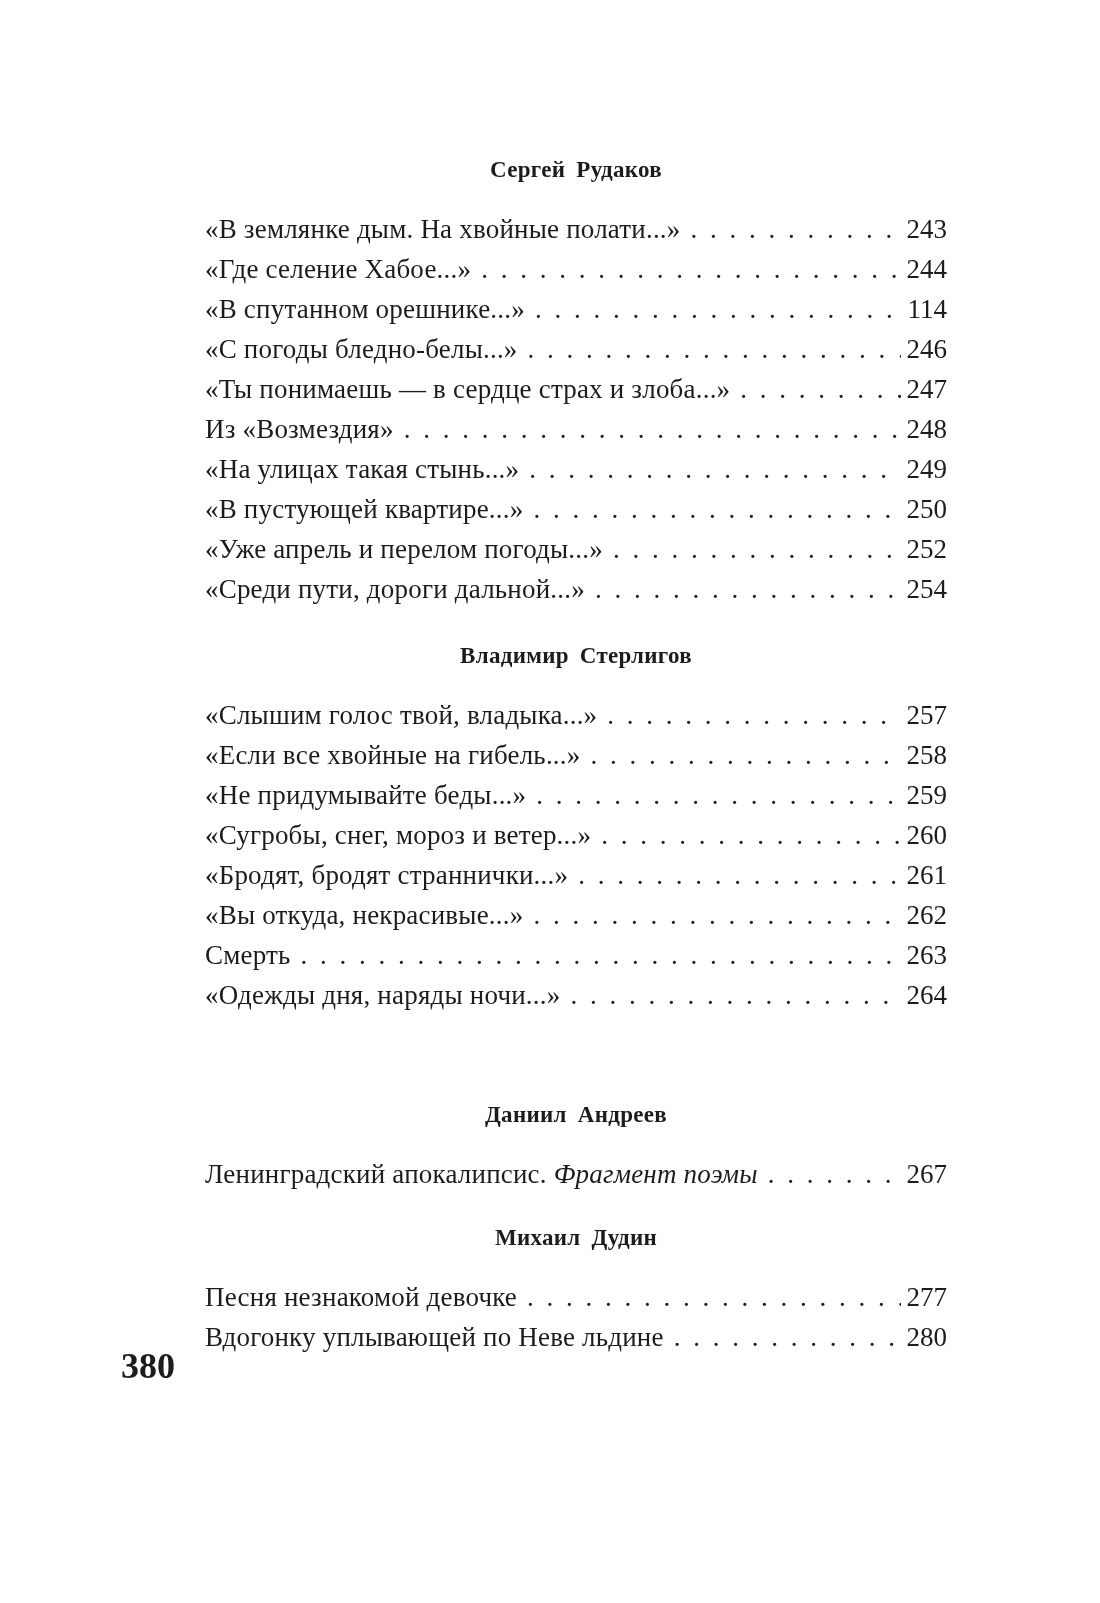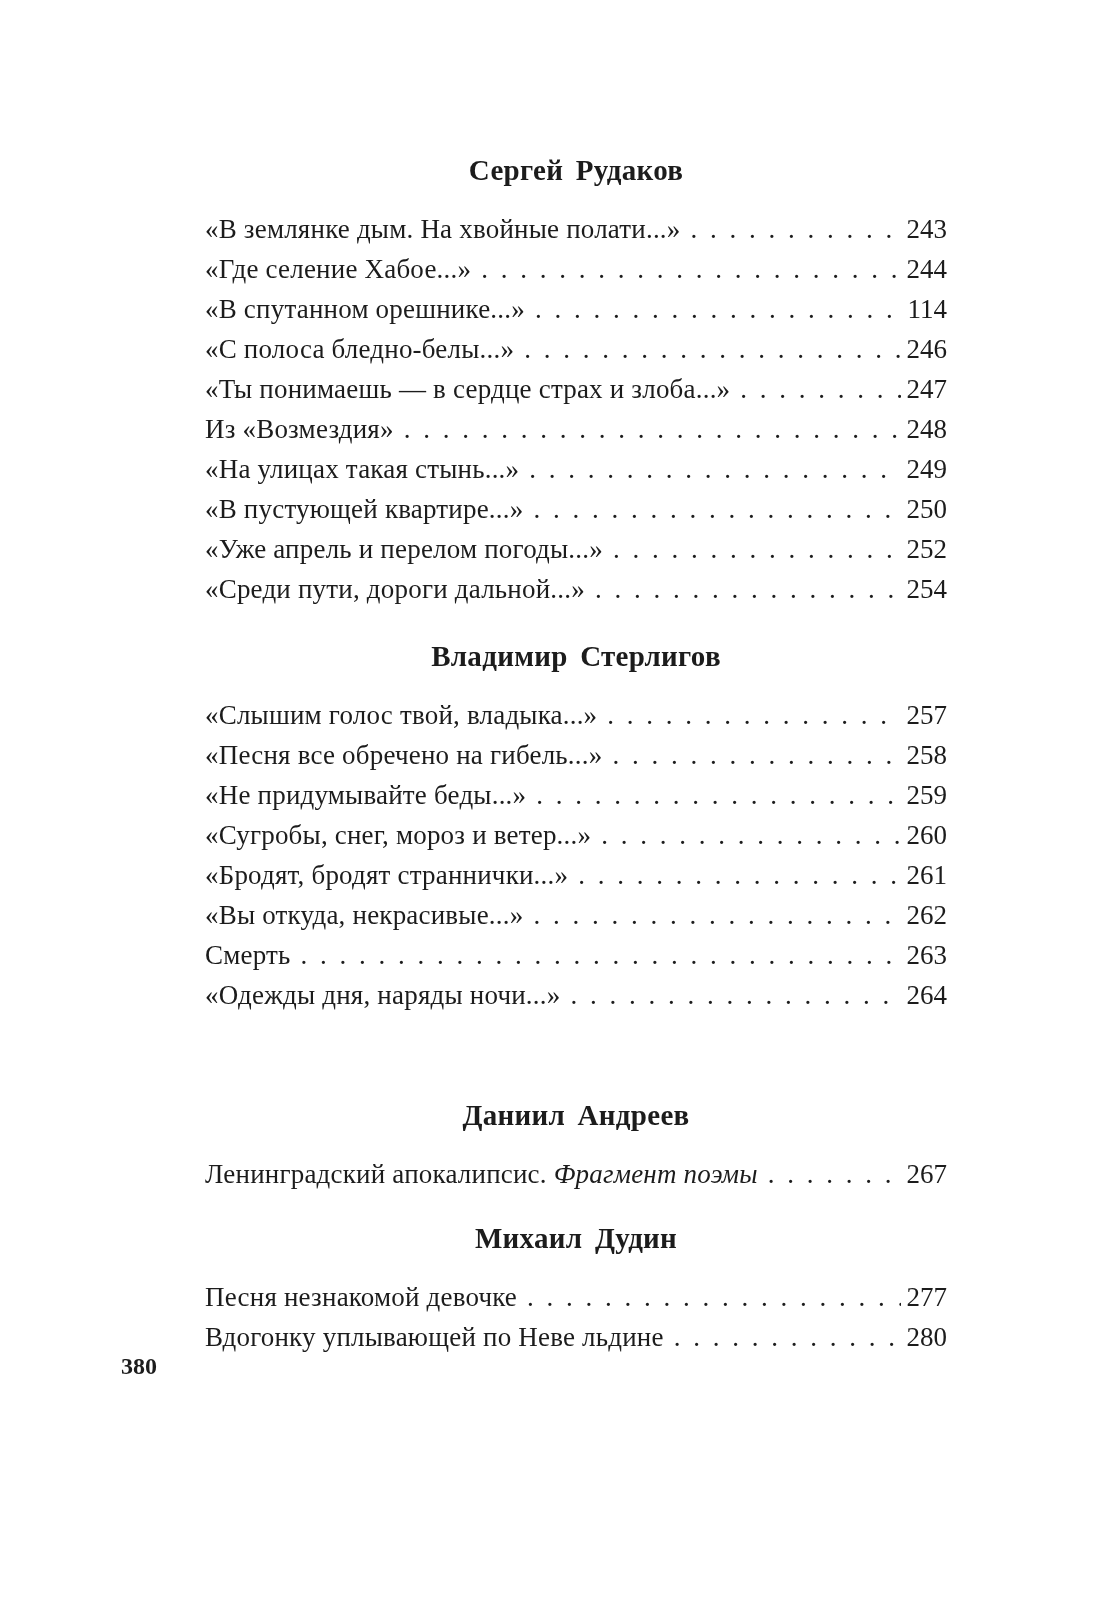--- a/index.html
+++ b/index.html
@@ -14,21 +14,21 @@
   }
   .toc {
     position: absolute;
     left: 205px;
     top: 150px;
     width: 742px;
   }
   .section-header {
     text-align: center;
     font-weight: bold;
-    font-size: 29px;
+    font-size: 23px;
     line-height: 40px;
     word-spacing: 5px;
     letter-spacing: 0.3px;
   }
   .section + .section .section-header { margin-top: 27px; }
   .section:nth-of-type(3) .section-header { margin-top: 80px; }
   .section:nth-of-type(4) .section-header { margin-top: 24px; }
   .entries { margin-top: 19px; }
   .toc-row {
     display: flex;
@@ -51,21 +51,21 @@
   }
   .toc-page {
     flex: 0 0 auto;
     text-align: right;
     min-width: 46px;
   }
   .folio {
     position: absolute;
     left: 121px;
     top: 1346px;
-    font-size: 24px;
+    font-size: 36px;
     line-height: 40px;
     font-weight: bold;
   }
 </style>
 </head>
 <body>
 
 <main class="toc">
 
   <section class="section">
@@ -80,21 +80,21 @@
         <span class="toc-title">«Где селение Хабое...»</span>
         <span class="leader"></span>
         <span class="toc-page">244</span>
       </div>
       <div class="toc-row">
         <span class="toc-title">«В спутанном орешнике...»</span>
         <span class="leader"></span>
         <span class="toc-page">114</span>
       </div>
       <div class="toc-row">
-        <span class="toc-title">«С полоса бледно-белы...»</span>
+        <span class="toc-title">«С погоды бледно-белы...»</span>
         <span class="leader"></span>
         <span class="toc-page">246</span>
       </div>
       <div class="toc-row">
         <span class="toc-title">«Ты понимаешь — в сердце страх и злоба...»</span>
         <span class="leader"></span>
         <span class="toc-page">247</span>
       </div>
       <div class="toc-row">
         <span class="toc-title">Из «Возмездия»</span>
@@ -126,21 +126,21 @@
 
   <section class="section">
     <h2 class="section-header">Владимир Стерлигов</h2>
     <div class="entries">
       <div class="toc-row">
         <span class="toc-title">«Слышим голос твой, владыка...»</span>
         <span class="leader"></span>
         <span class="toc-page">257</span>
       </div>
       <div class="toc-row">
-        <span class="toc-title">«Песня все обречено на гибель...»</span>
+        <span class="toc-title">«Если все хвойные на гибель...»</span>
         <span class="leader"></span>
         <span class="toc-page">258</span>
       </div>
       <div class="toc-row">
         <span class="toc-title">«Не придумывайте беды...»</span>
         <span class="leader"></span>
         <span class="toc-page">259</span>
       </div>
       <div class="toc-row">
         <span class="toc-title">«Сугробы, снег, мороз и ветер...»</span>

